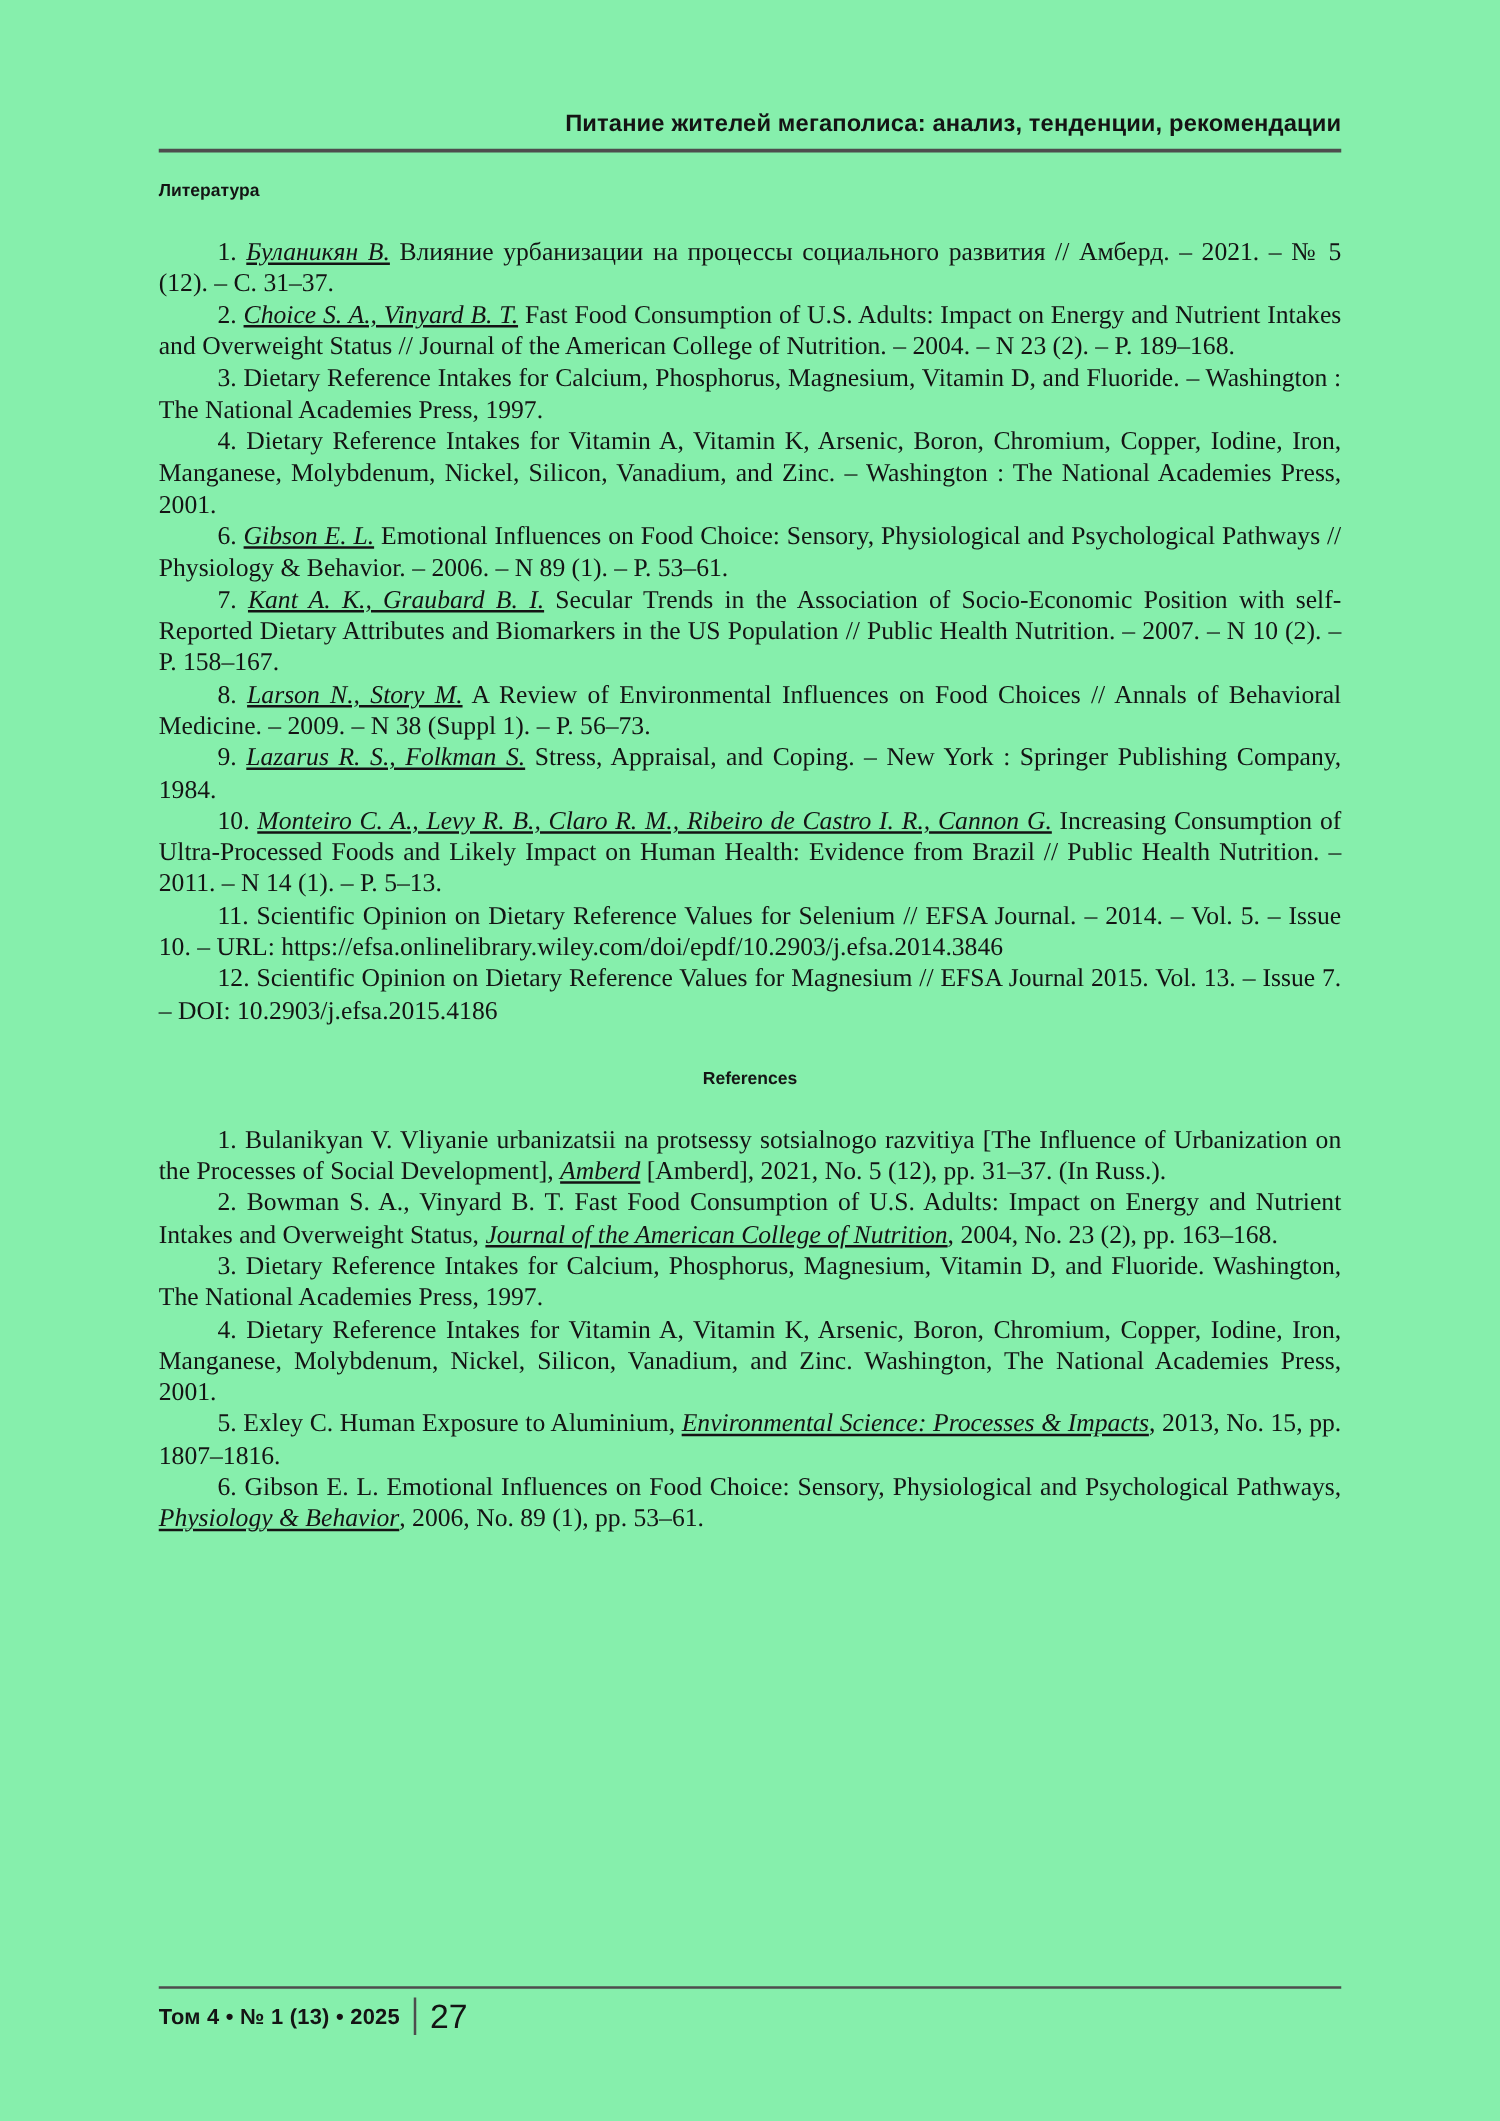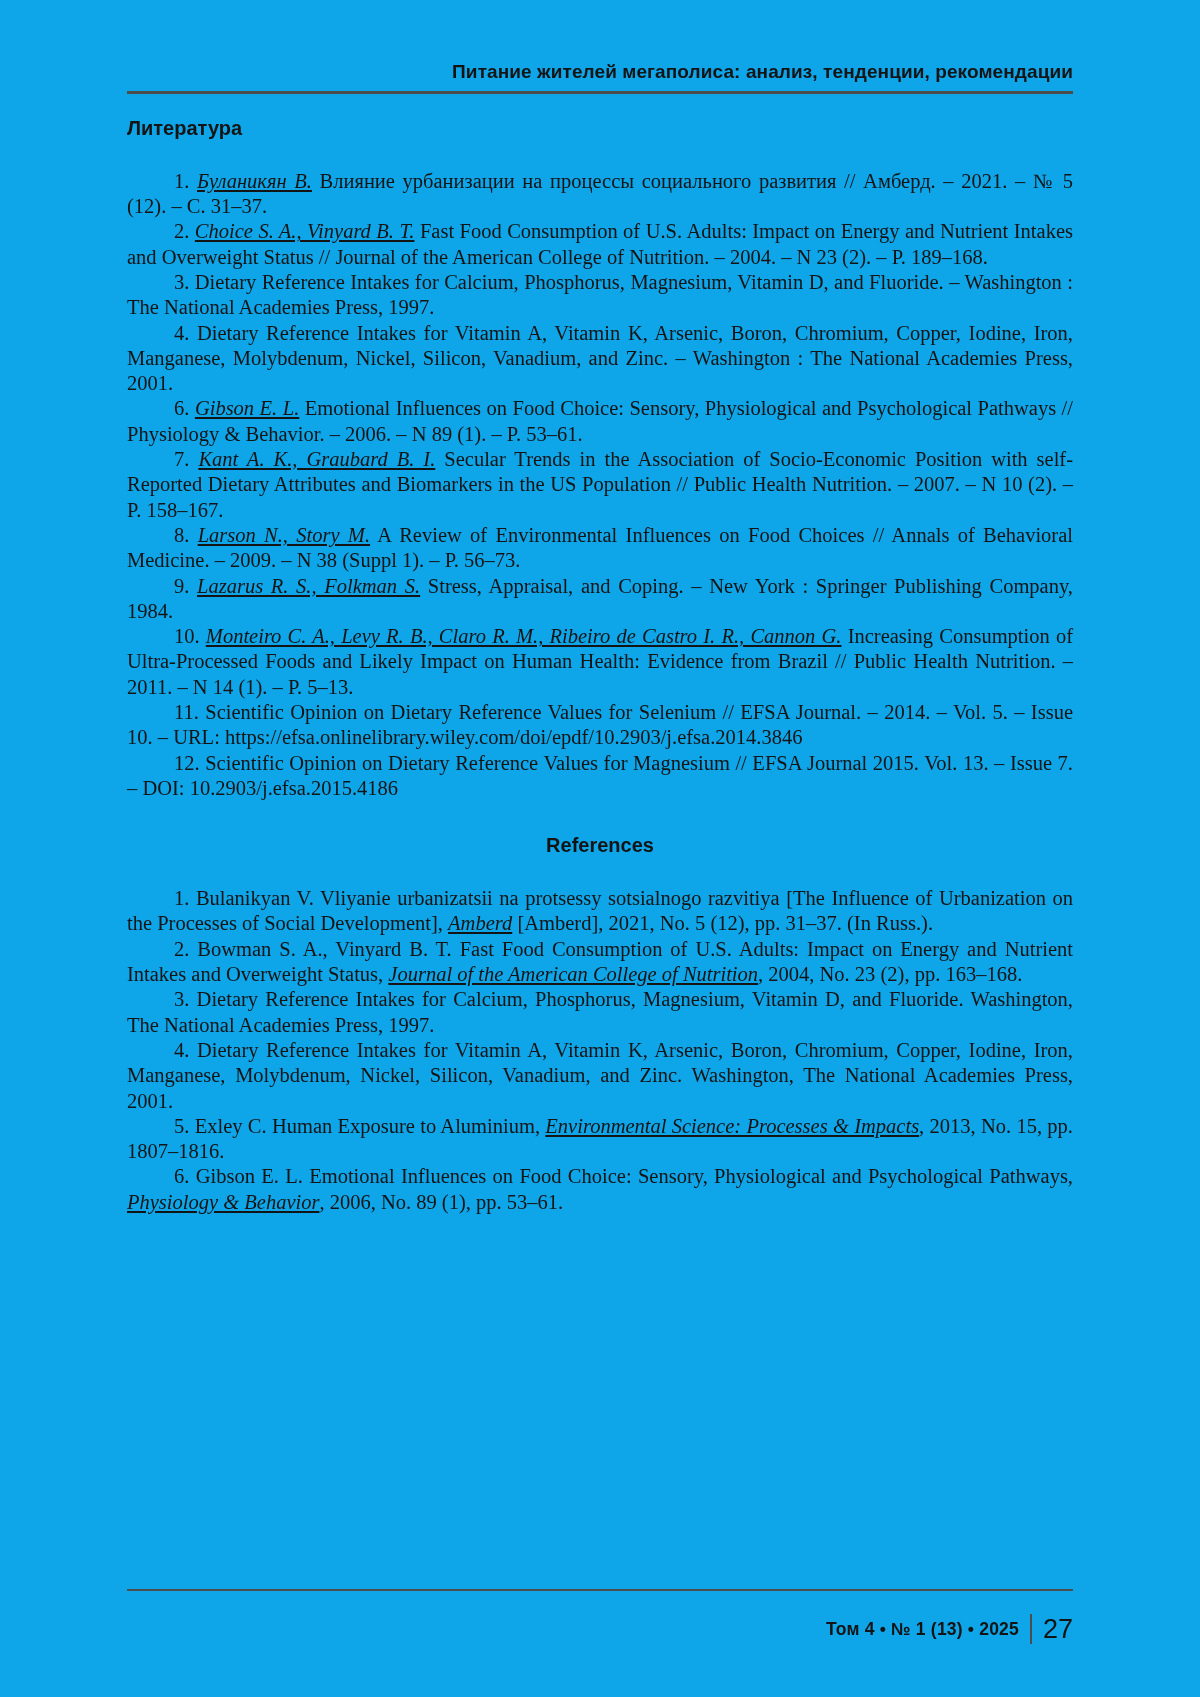--- a/index.html
+++ b/index.html
@@ -1,43 +1,43 @@
 <!DOCTYPE html>
 <html style="--text-color: #141414; --rule-color: #4d4d4d;"><head>
 <meta charset="utf-8">
 <style>
   html,body { margin:0; padding:0; background:#e8e8e8; }
   .page {
     position:relative;
     width:1200px; height:1697px;
     margin:0 auto;
-    background:#0ea5e9;
+    background:#86efac;
     box-sizing:border-box;
-    padding:60px 127px 0 127px;
+    padding:88px 127px 0 127px;
     font-family:"Liberation Serif", serif;
     color:var(--text-color, #141414);
   }
   .running-title {
     text-align:right;
     font-family:"Liberation Sans", sans-serif;
     font-weight:bold;
     font-size:19px;
     line-height:1.25;
     letter-spacing:0.1px;
   }
   .head-rule {
     margin-top:7px;
     height:3px;
     background:var(--rule-color, #4d4d4d);
   }
   .section-heading {
     margin:22px 0 0 0;
     font-family:"Liberation Sans", sans-serif;
     font-weight:bold;
-    font-size:20px;
+    font-size:14px;
     line-height:1.2;
   }
   .refs-heading { margin-top:32px;text-align:center; }
   .ref-list {
     margin-top:29px;
     text-align:justify;
     font-size:20.5px;
     line-height:25.3px;
   }
   .ref-list p {
@@ -49,24 +49,23 @@
     position:absolute;
     left:127px; right:127px;
     top:1589px;
   }
   .foot-rule {
     height:2px;
     background:var(--rule-color, #4d4d4d);
   }
   .foot-row {
     display:flex;
-    justify-content:flex-end;
     align-items:center;
     gap:11px;
-    margin-top:23px;
+    margin-top:7px;
   }
   .vol-info {
     font-family:"Liberation Sans", sans-serif;
     font-weight:bold;
     font-size:17.5px;
     letter-spacing:0.2px;
   }
   .page-sep {
     width:2px; height:30px;
     background:#4d4d4d;

